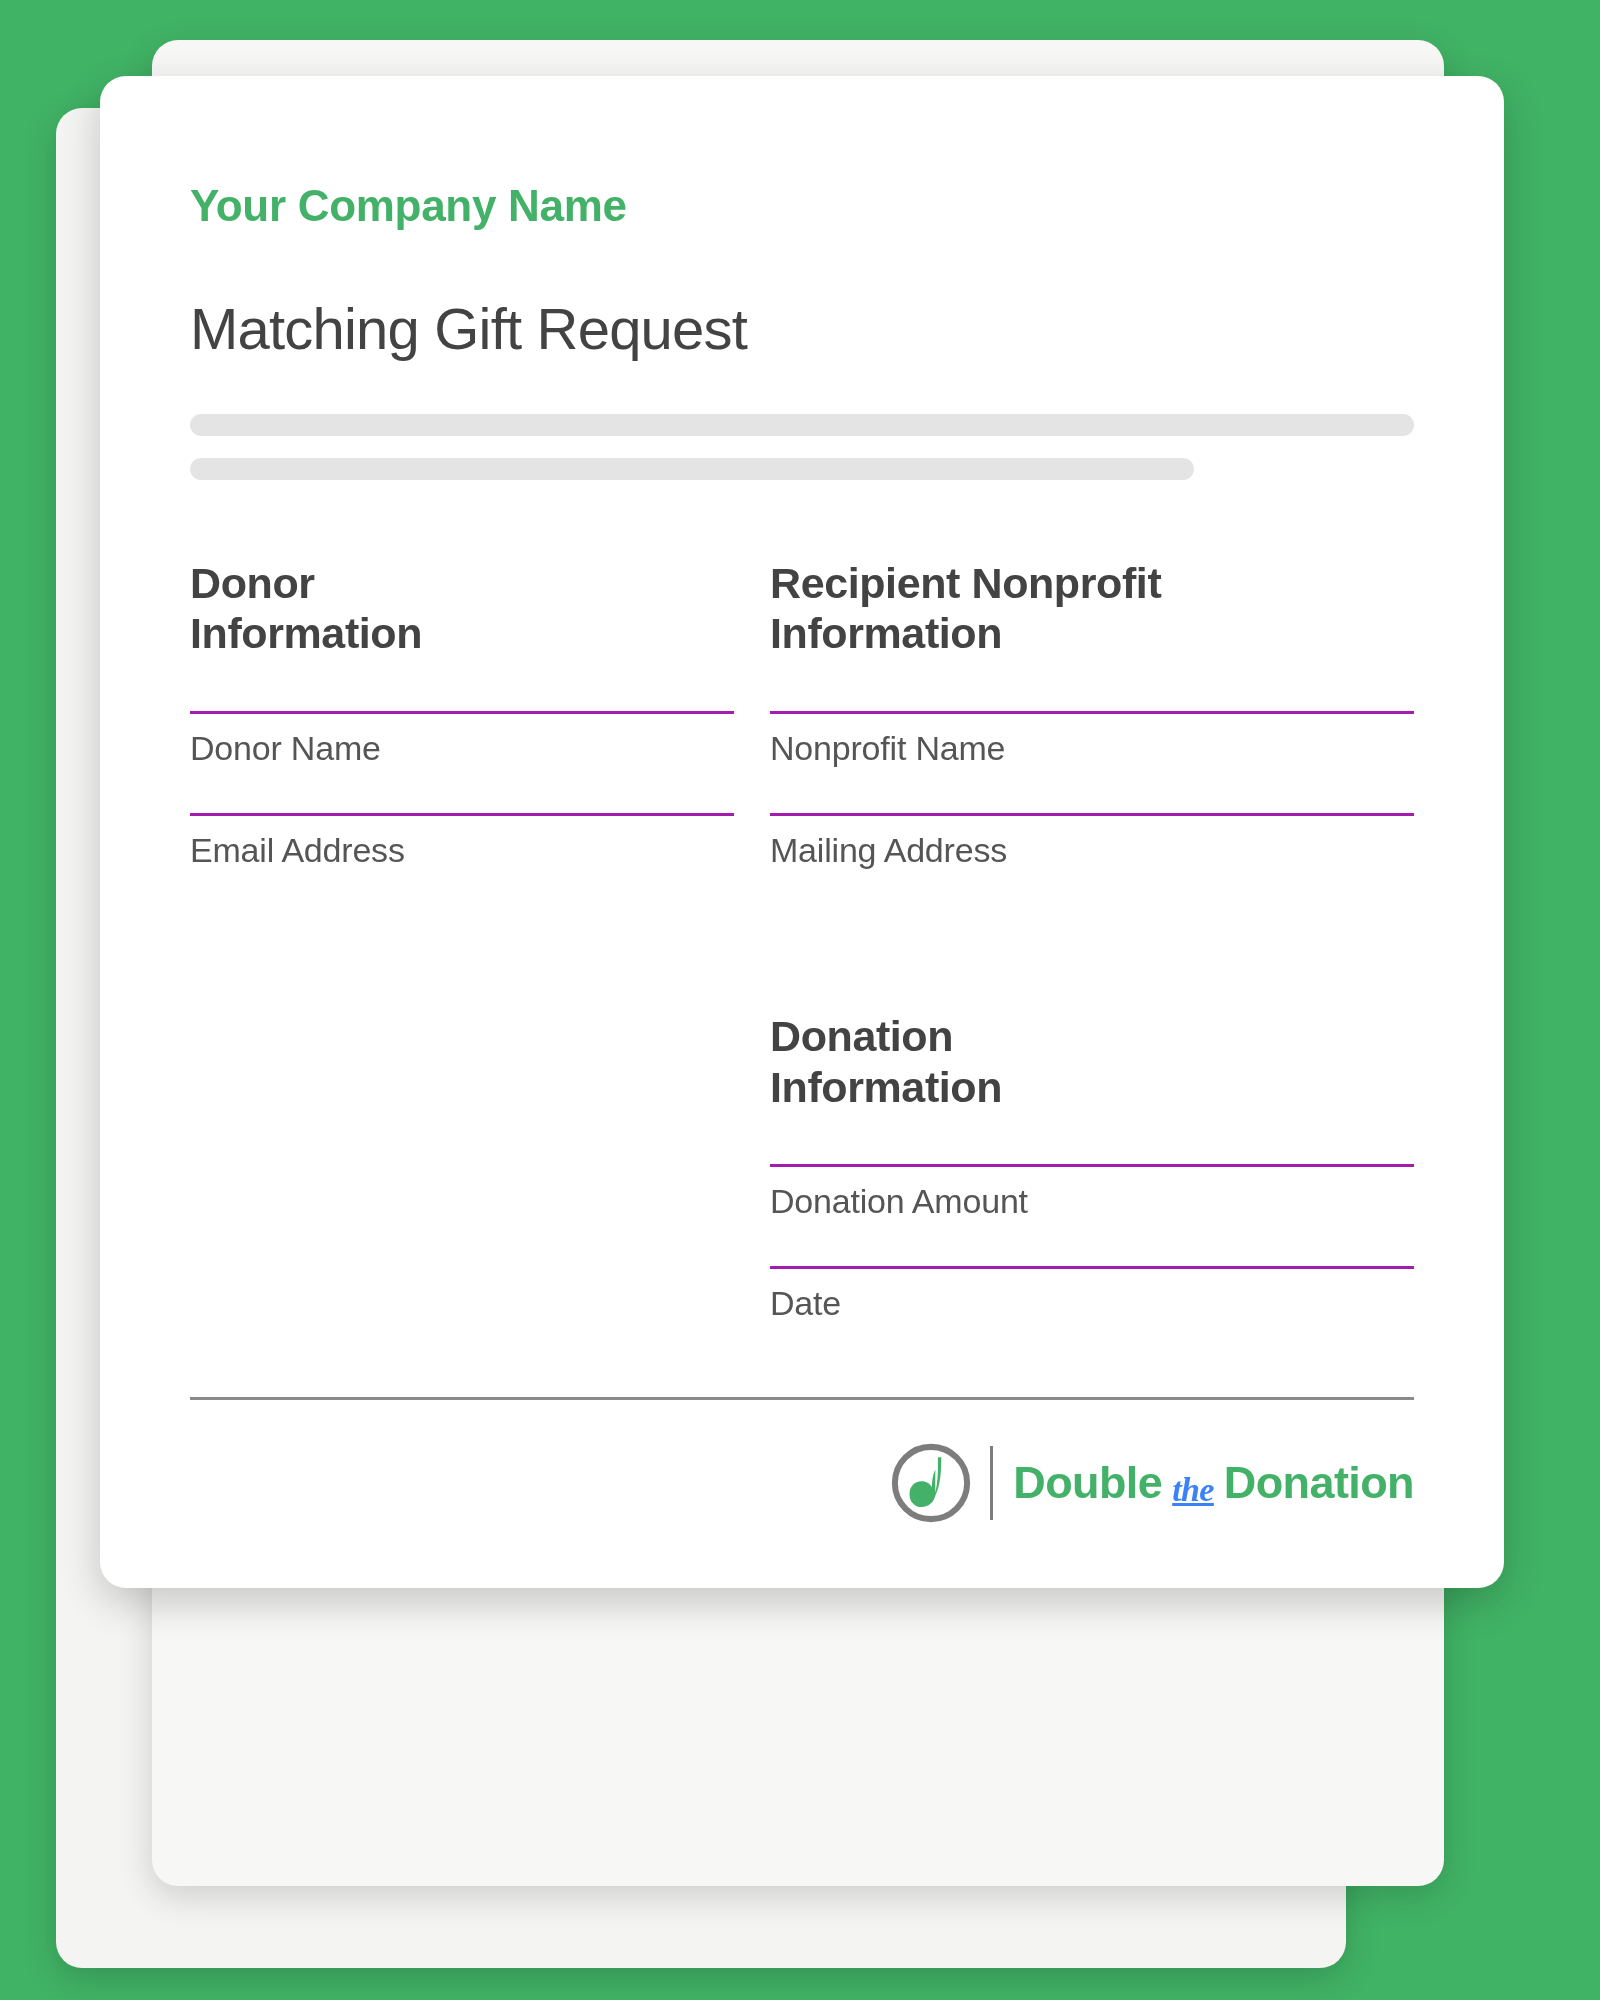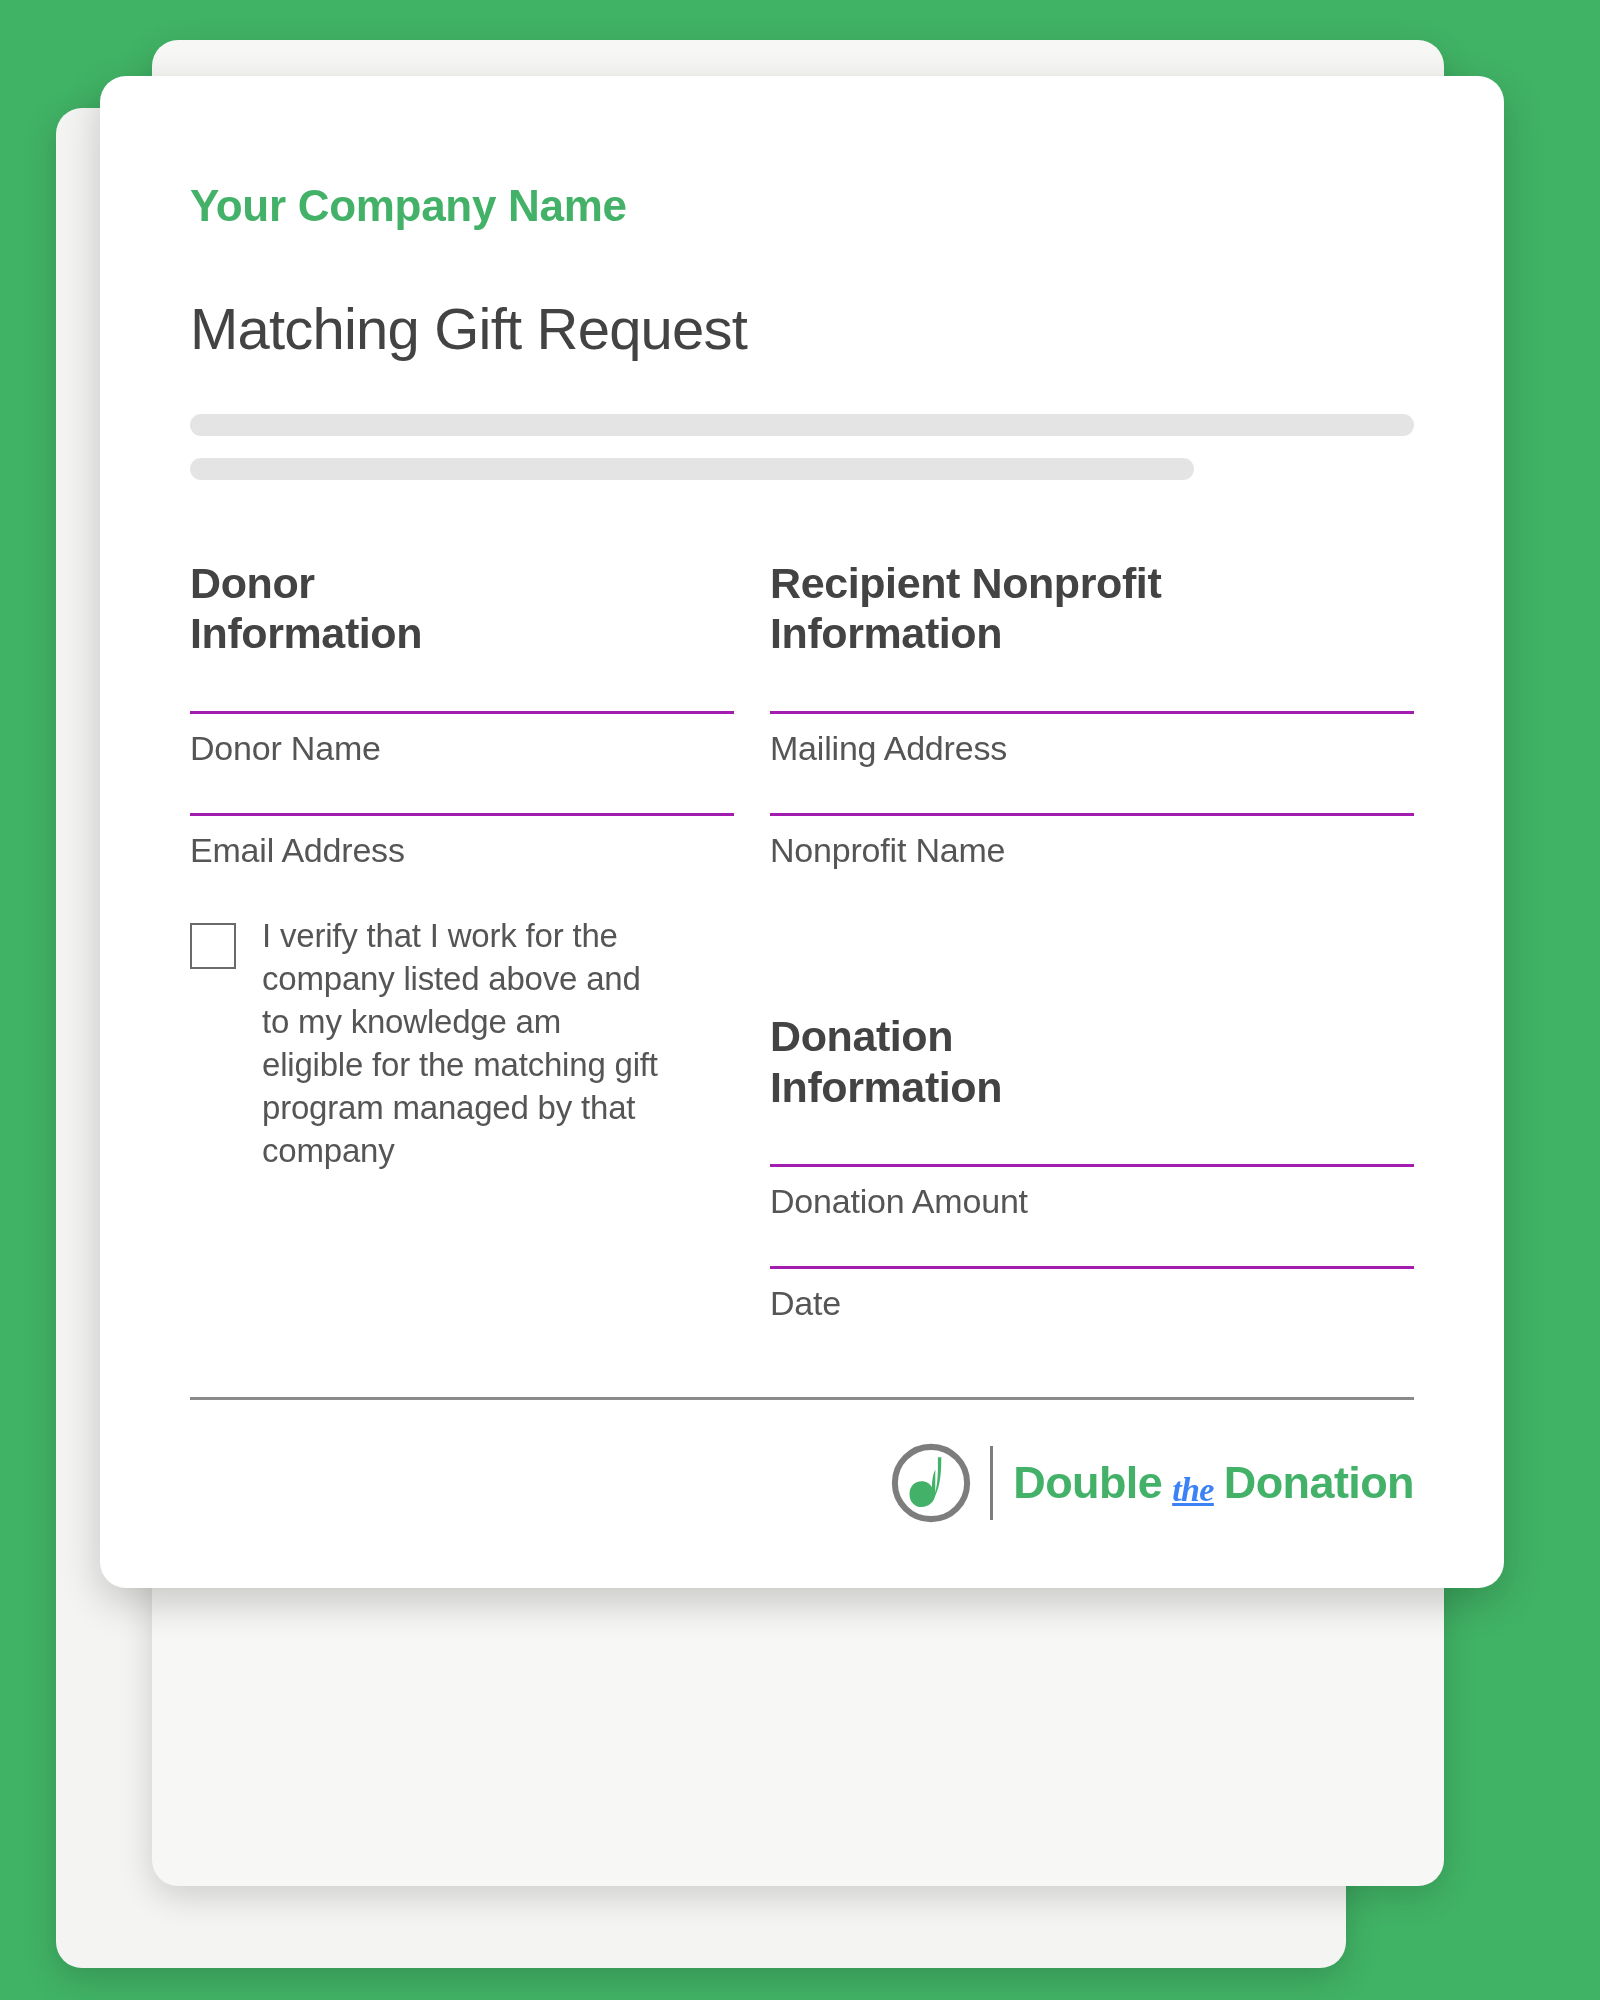--- a/index.html
+++ b/index.html
@@ -232,38 +232,34 @@
 Information</div>
 
           <div class="field">
             <div class="field-label">Donor Name</div>
           </div>
 
           <div class="field">
             <div class="field-label">Email Address</div>
           </div>
 
-          <div class="verify-row">
-            <div class="verify-box"></div>
-            <div class="verify-text">I verify that I work for the company listed above and to my knowledge am eligible for the matching gift program managed by that company</div>
-          </div>
 
         </div>
 
         <div class="col-right">
 
           <div class="section-heading">Recipient Nonprofit
 Information</div>
 
           <div class="field">
+            <div class="field-label">Nonprofit Name</div>
+          </div>
+
+          <div class="field">
             <div class="field-label">Mailing Address</div>
-          </div>
-
-          <div class="field">
-            <div class="field-label">Nonprofit Name</div>
           </div>
 
 
           <div class="spacer-donation"></div>
 
           <div class="section-heading">Donation
 Information</div>
 
           <div class="field">
             <div class="field-label">Donation Amount</div>

